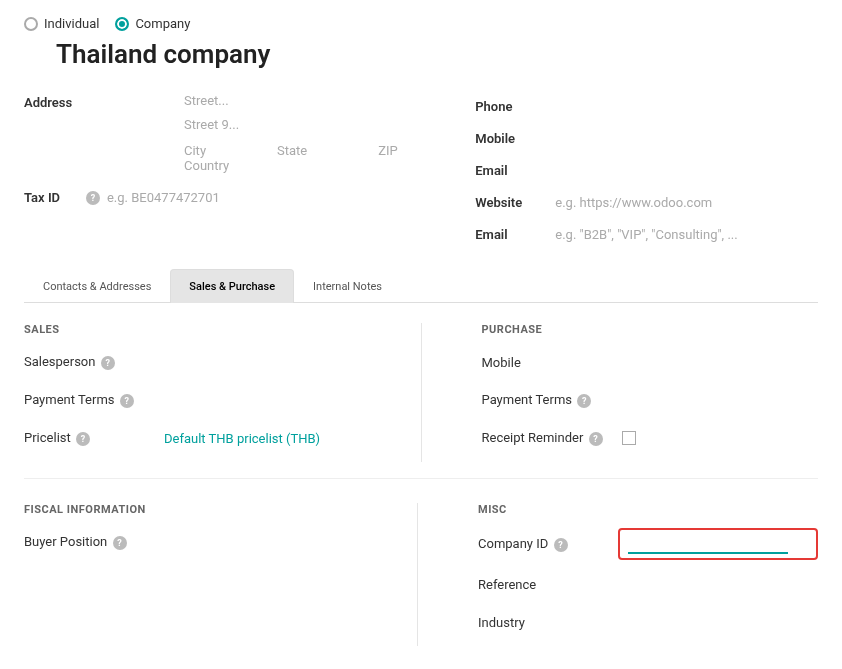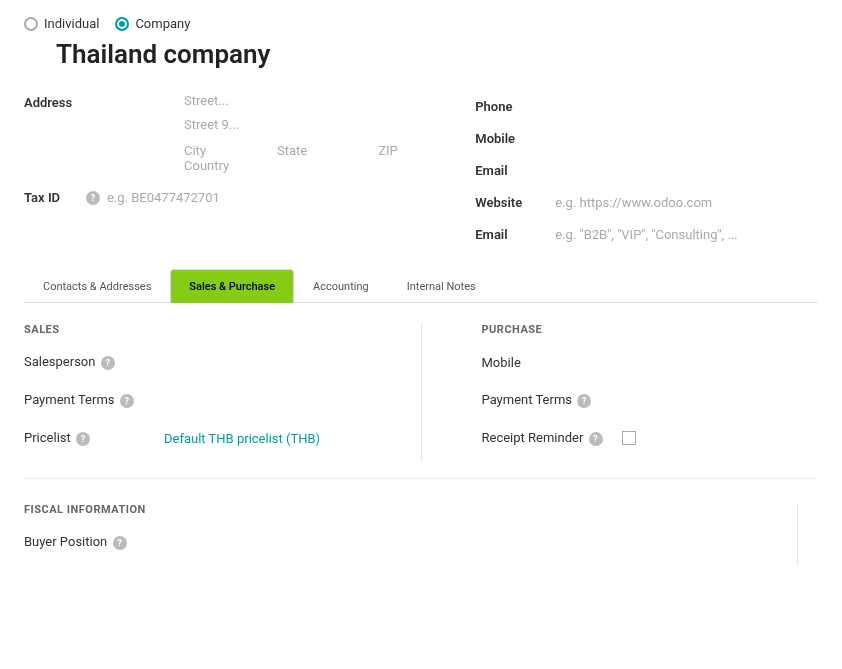--- a/index.html
+++ b/index.html
@@ -133,21 +133,21 @@
       padding: 10px 18px;
       font-size: 11px;
       cursor: pointer;
       color: #555;
       border: 1px solid transparent;
       border-bottom: none;
       margin-bottom: -1px;
       border-radius: 4px 4px 0 0;
     }
     .tab.active {
-      background: #84cc16;
+      background: #e5e5e5;
       border-color: #ddd;
       border-bottom-color: #fff;
       color: #000;
       font-weight: 500;
     }
     
     .tab-content {
       padding: 20px 0;
     }
     .section-header {
@@ -286,23 +286,20 @@
     </div>
   </div>
 </div>
 
 <div class="tabs-container">
   <div class="tab">
     <span>Contacts &amp; Addresses</span>
   </div>
   <div class="tab active">
     <span>Sales &amp; Purchase</span>
-  </div>
-  <div class="tab">
-    <span>Accounting</span>
   </div>
   <div class="tab">
     <span>Internal Notes</span>
   </div>
 </div>
 
 <div class="tab-content">
   <div class="content-grid">
 
     <div class="content-col">
@@ -372,16 +369,39 @@
           <span class="content-label">
             <span>Buyer Position</span>
             <span class="help-icon">?</span>
           </span>
           <span class="content-value"></span>
         </div>
       </div>
 
       <div class="col-divider"></div>
 
+      <div class="content-col">
+        <div class="section-header">MISC</div>
+
+        <div class="content-field-row">
+          <span class="content-label">
+            <span>Company ID</span>
+            <span class="help-icon">?</span>
+          </span>
+          <div class="company-id-box">
+            <input class="company-id-input" type="text" value="" style="">
+          </div>
+        </div>
+
+        <div class="content-field-row">
+          <span class="content-label">Reference</span>
+          <span class="content-value"></span>
+        </div>
+
+        <div class="content-field-row">
+          <span class="content-label">Industry</span>
+          <span class="content-value"></span>
+        </div>
+      </div>
 
     </div>
   </div>
 </div>
 
 </body></html>

